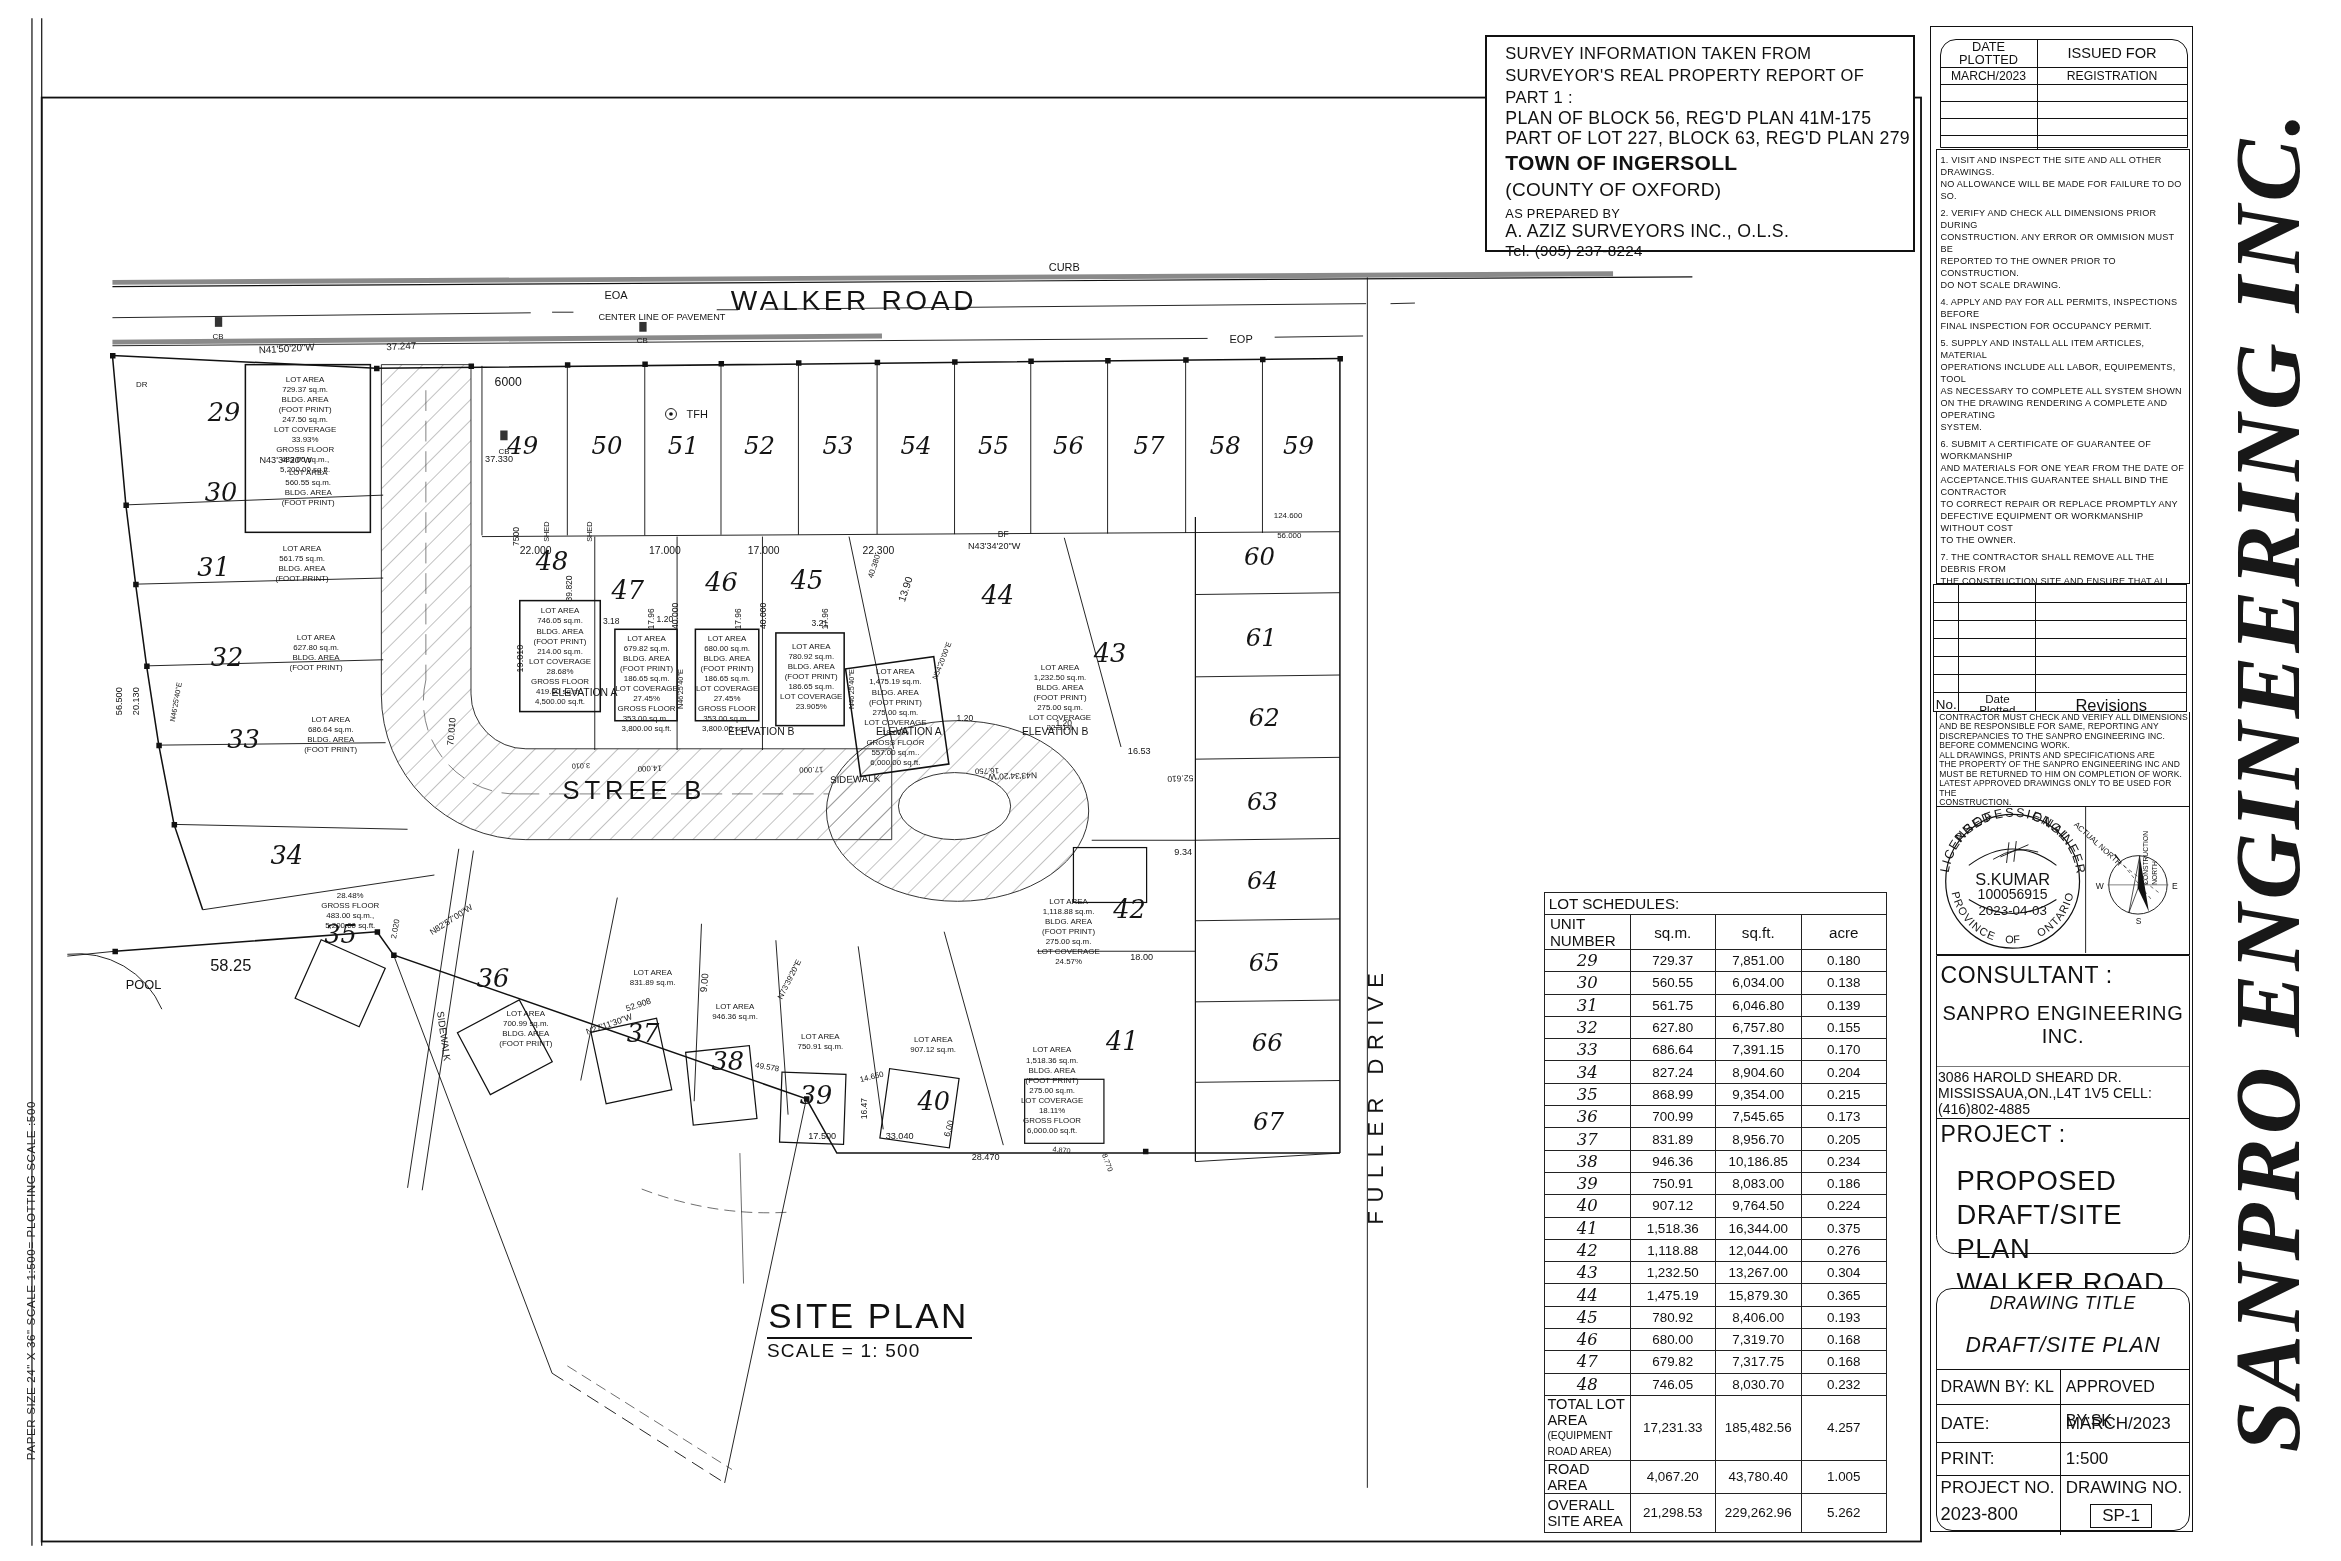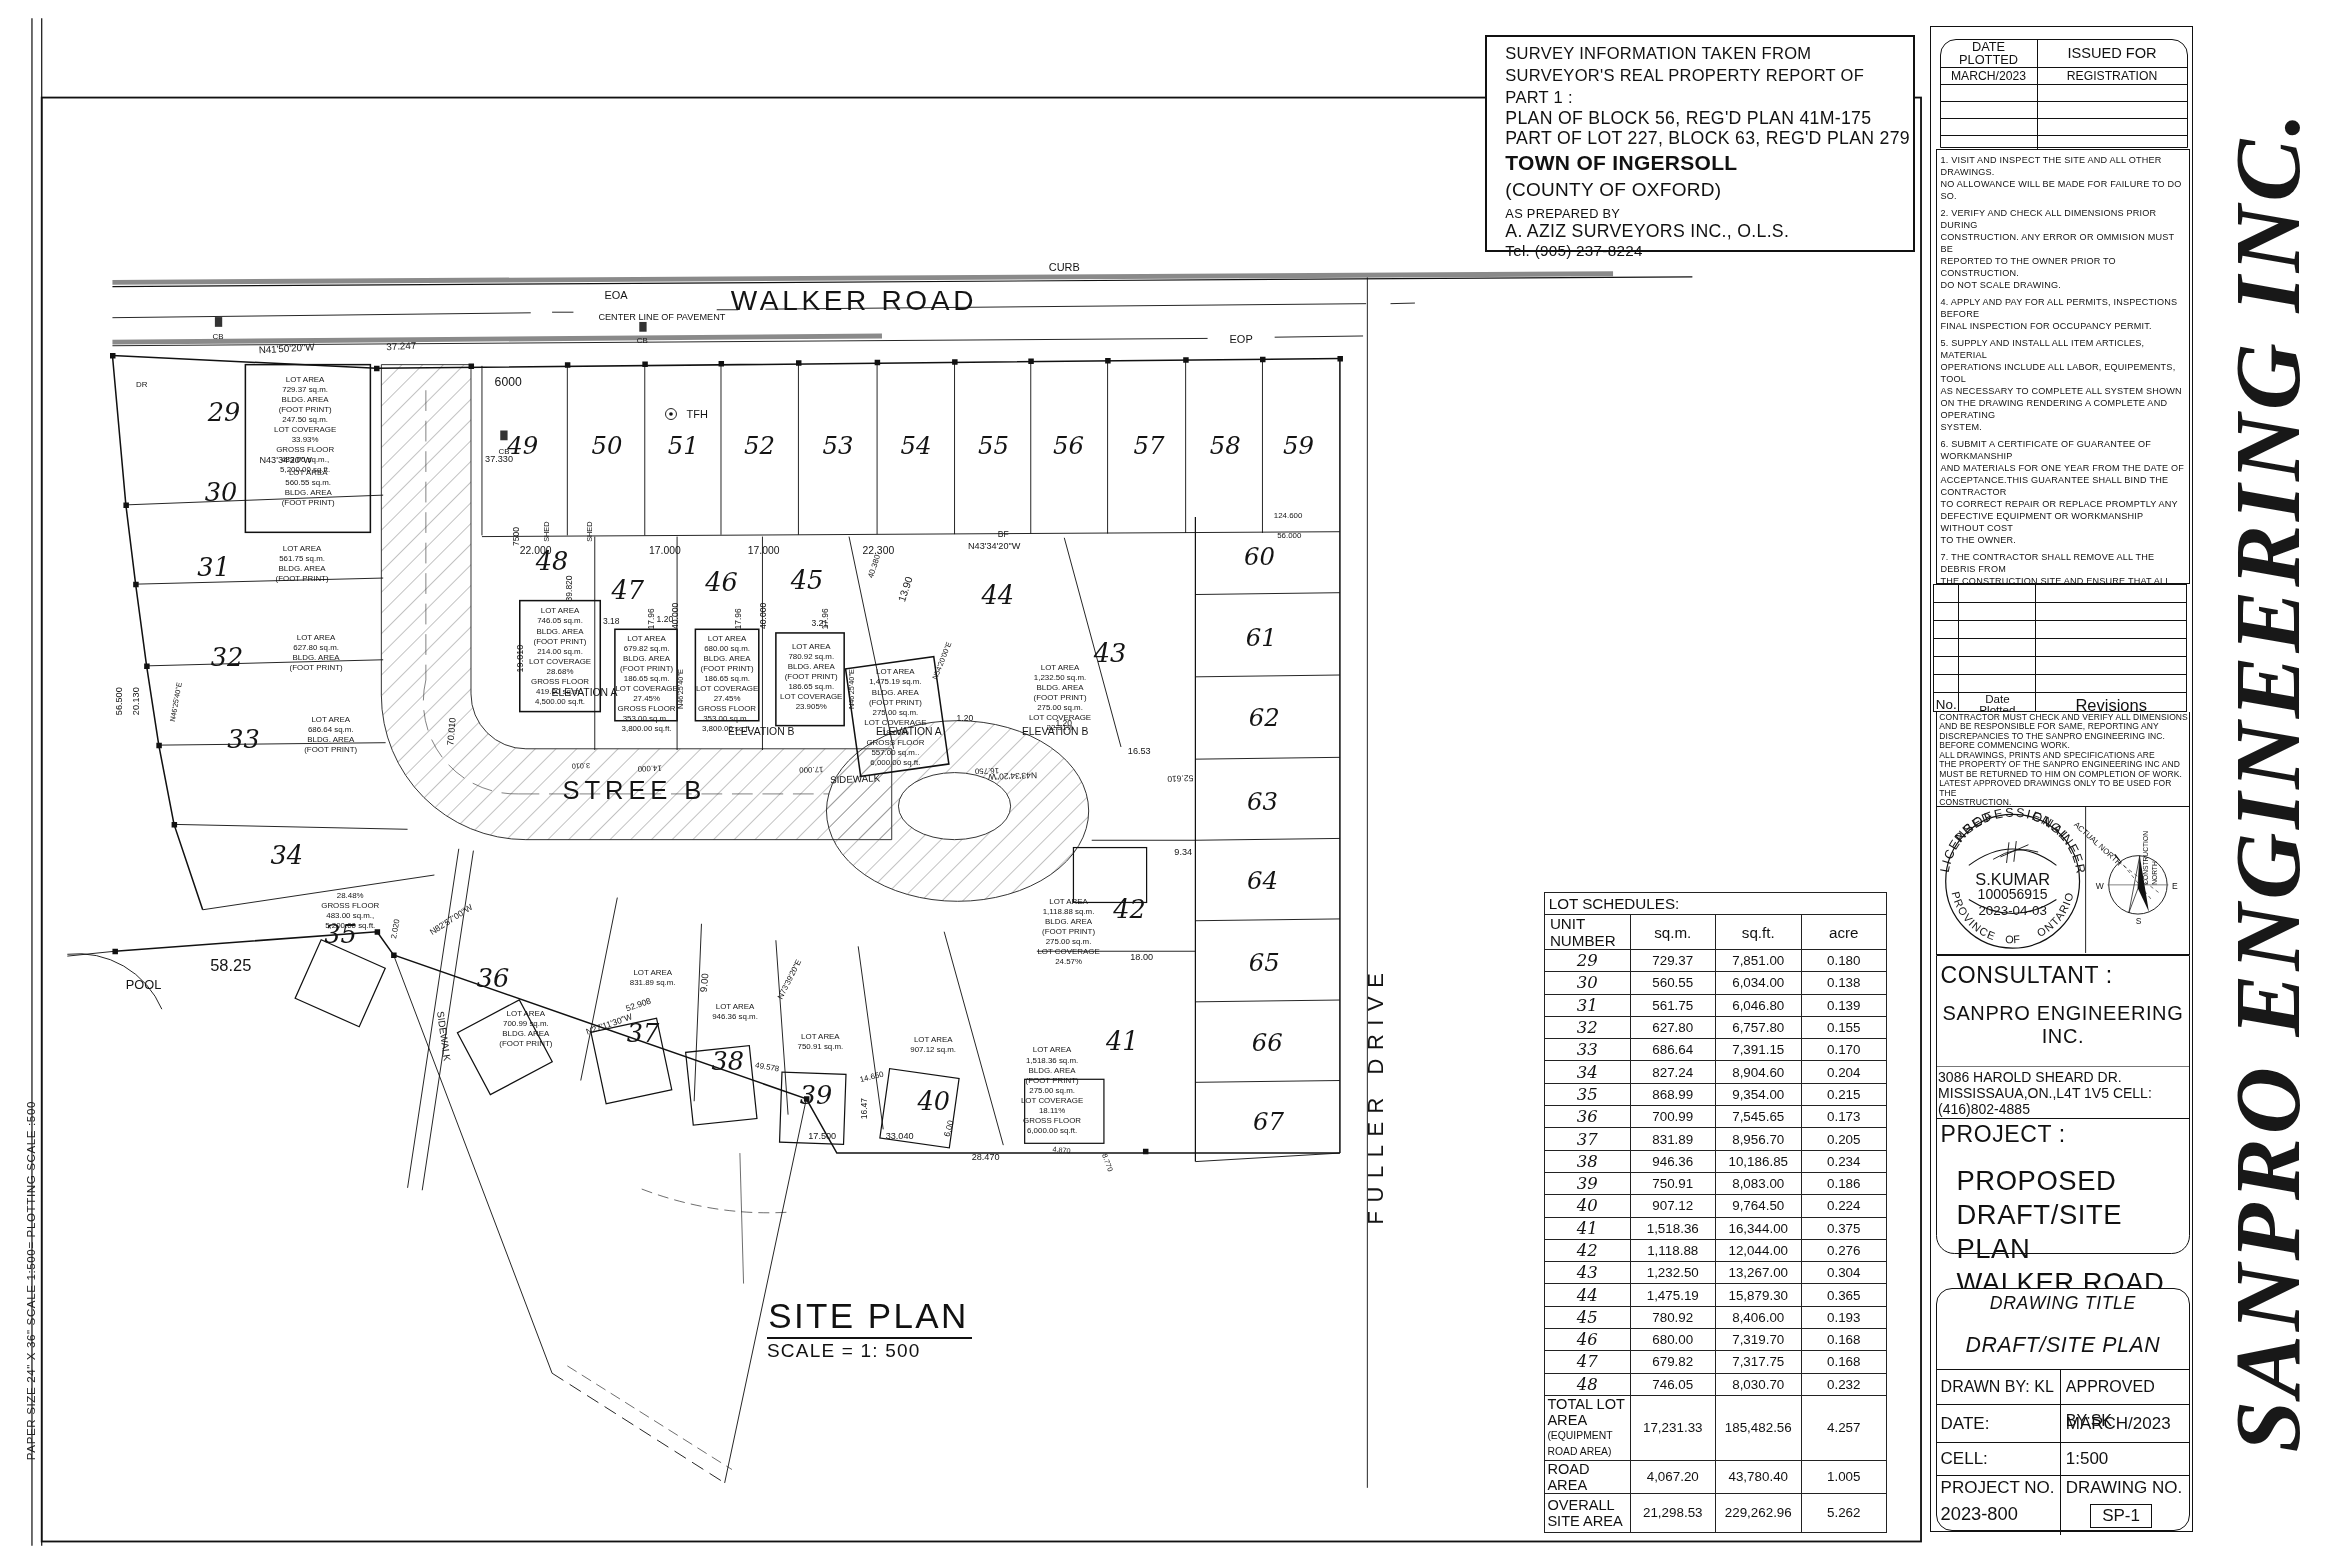--- a/index.html
+++ b/index.html
@@ -857,21 +857,21 @@
       </div>
       <div class="dt-row dt-r1">
         <div class="dt-c1">DRAWN BY: KL</div>
         <div class="dt-c2">APPROVED BY:SK</div>
       </div>
       <div class="dt-row dt-r2">
         <div class="dt-c1">DATE:</div>
         <div class="dt-c2">MARCH/2023</div>
       </div>
       <div class="dt-row dt-r3">
-        <div class="dt-c1">CELL:</div>
+        <div class="dt-c1">PRINT:</div>
         <div class="dt-c2">1:500</div>
       </div>
       <div class="dt-row dt-r4">
         <div class="dt-c1">
           <div class="lbl">PROJECT NO.</div>
           <div class="val">2023-800</div>
         </div>
         <div class="dt-c2">
           <div class="lbl">DRAWING NO.</div>
           <div><span class="sp1">SP-1</span></div>

